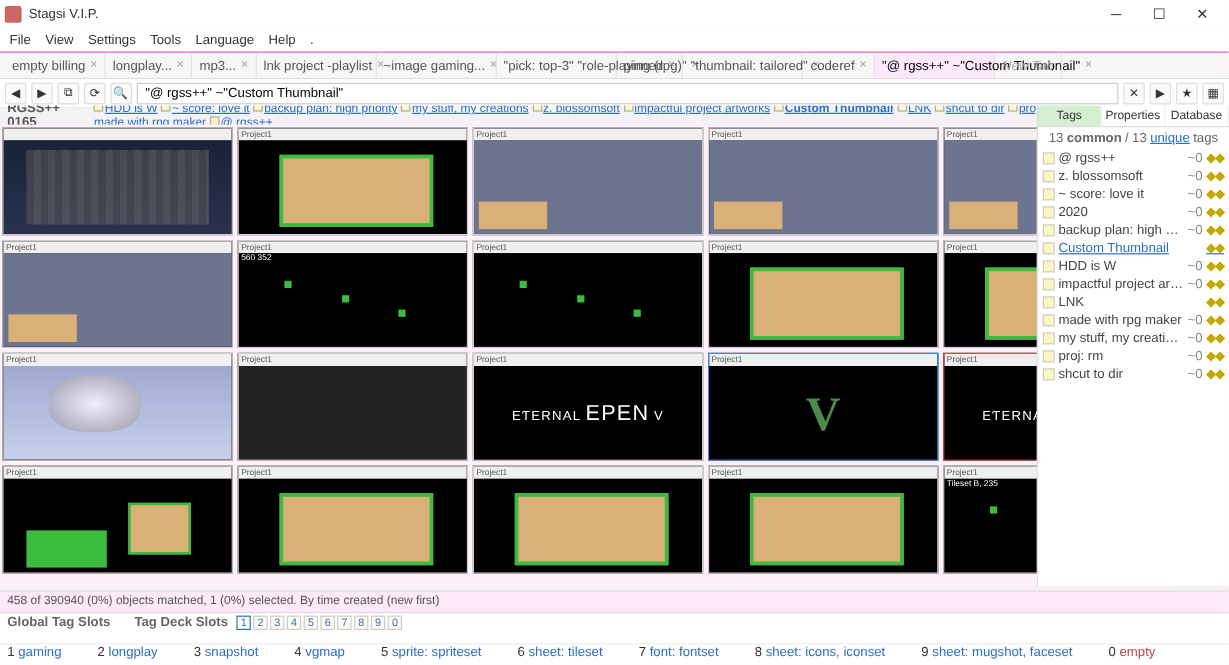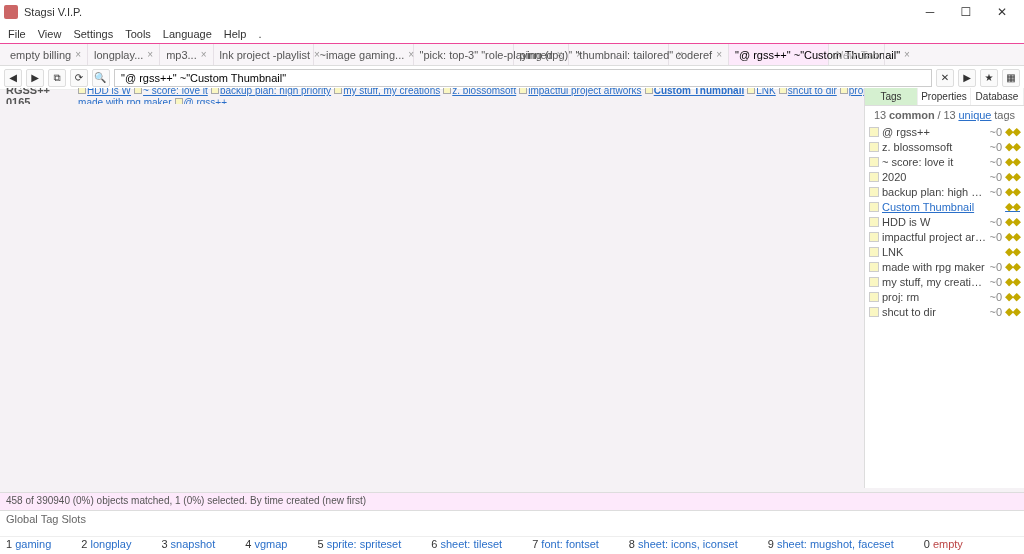--- a/index.html
+++ b/index.html
@@ -38,21 +38,21 @@
 #rp-sub .u { color: #2a6fc9; text-decoration: underline; }
 #rp-list { flex: 1; overflow-y: auto; }
 .rp-item { display: flex; align-items: center; padding: 1px 4px; font-size: 10px; color: #444; gap: 3px; }
 .rp-item .ic { width: 10px; height: 10px; background: #faf7c3; border: 1px solid #ccc; }
 .rp-item.custom { color: #2a6fc9; text-decoration: underline; }
 .rp-item .name { flex: 1; white-space: nowrap; overflow: hidden; text-overflow: ellipsis; }
 .rp-item .ct { color: #888; }
 .rp-item .dots { color: #c3a800; letter-spacing: -1px; }
 
 
-#main { position: absolute; top: 88px; left: 0; width: 980px; height: 400px; display: flex; flex-direction: row; }
+#main { position: absolute; top: 88px; left: 0; width: 980px; height: 400px; display: flex; flex-direction: column; }
 #tagbar { height: 16px; display: flex; align-items: center; gap: 6px; padding: 0 6px; font-size: 10px; overflow: hidden; }
 #tagbar .first { color: #555; font-weight: bold; }
 .tagchip { color: #2a6fc9; text-decoration: underline; white-space: nowrap; font-size: 10px; }
 .tagchip.ct { color: #2a6fc9; font-weight: bold; }
 .sqchip { display: inline-block; width: 8px; height: 8px; border: 1px solid #aaa; margin-right: 1px; background:#faf7c3; }
 
 #grid { flex: 1; overflow: hidden; padding: 2px; display: grid; grid-template-columns: repeat(5, 1fr); grid-auto-rows: 90px; gap: 4px; background: #fdf0fb; }
 .thumb { border: 1px solid #ccc; background: #222; position: relative; overflow: hidden; }
 .thumb.sel-blue { border: 1px solid #3a8dde; }
 .thumb.sel-red { border: 1px solid #d44; }
@@ -72,21 +72,21 @@
 .sc-v { background:#000; color:#4a8a4a; display:flex; align-items:center; justify-content:center; font-family:serif; font-size:40px; font-weight:bold;}
 .sc-snow { background: linear-gradient(#a0a8d0,#c8d0ec); }
 .sc-snow::after{content:"";position:absolute;left:20%;top:10%;width:40%;height:60%;background:radial-gradient(#eef,#99a);border-radius:40%;}
 .sc-tilewide { background:#000;}
 .sc-tilewide::before{content:"";position:absolute;left:10%;top:55%;width:35%;height:40%;background:#3cbc3c;}
 .sc-tilewide::after{content:"";position:absolute;right:18%;top:25%;width:25%;height:50%;border:2px solid #3cbc3c;background:#d8b078;}
 
 
 #statusbar { position: absolute; bottom: 44px; left: 0; right: 0; height: 18px; background: #fde9fb; border-top: 1px solid #ddd; font-size: 10px; padding: 2px 6px; color: #555; }
 #globalslots { position: absolute; bottom: 18px; left: 0; right: 0; height: 26px; background: #fff; border-top: 1px solid #ddd; display: flex; align-items: flex-start; font-size: 10px; padding: 2px 6px; gap: 20px; }
-.ghead { color: #666; }
+.ghead { color: #666; font-weight: bold; }
 .gslot { color: #2a6fc9; text-decoration: underline; }
 .gslot .k { color: #333; text-decoration: underline; }
 #deckrow { flex:1; }
 #decknums { display: inline-flex; gap: 2px; margin-left: 4px;}
 .dkn { width: 12px; height: 12px; border: 1px solid #ccc; display:flex; align-items:center; justify-content:center; font-size:9px; color:#2a6fc9; background:#fefcef;}
 .dkn.first{background:#fff; border-color:#2a6fc9;}
 #bottomrow { position:absolute; bottom:0; left:0; right:0; height:18px; background:#fff; border-top:1px solid #eee; display:flex; gap:30px; padding:1px 6px; font-size:10px;}
 .bslot { color:#2a6fc9;}
 .bslot .n { color:#333;}
 .bslot.e { color:#b44;}
@@ -375,20 +375,35 @@
       </div>
     </div>
 </div>
 
 <div id="statusbar">458 of 390940 (0%) objects matched, 1 (0%) selected. By time created (new first)</div>
 
 <div id="globalslots">
   <div>
     <div class="ghead">Global Tag Slots</div>
   </div>
+  <div id="deckrow">
+    <span class="ghead">Tag Deck Slots</span>
+    <span id="decknums">
+        <span class="dkn first">1</span>
+        <span class="dkn">2</span>
+        <span class="dkn">3</span>
+        <span class="dkn">4</span>
+        <span class="dkn">5</span>
+        <span class="dkn">6</span>
+        <span class="dkn">7</span>
+        <span class="dkn">8</span>
+        <span class="dkn">9</span>
+        <span class="dkn">0</span>
+      </span>
+  </div>
 </div>
 
 <div id="bottomrow">
     <span class="bslot"><span class="n">1</span> gaming</span>
     <span class="bslot"><span class="n">2</span> longplay</span>
     <span class="bslot"><span class="n">3</span> snapshot</span>
     <span class="bslot"><span class="n">4</span> vgmap</span>
     <span class="bslot"><span class="n">5</span> sprite: spriteset</span>
     <span class="bslot"><span class="n">6</span> sheet: tileset</span>
     <span class="bslot"><span class="n">7</span> font: fontset</span>

